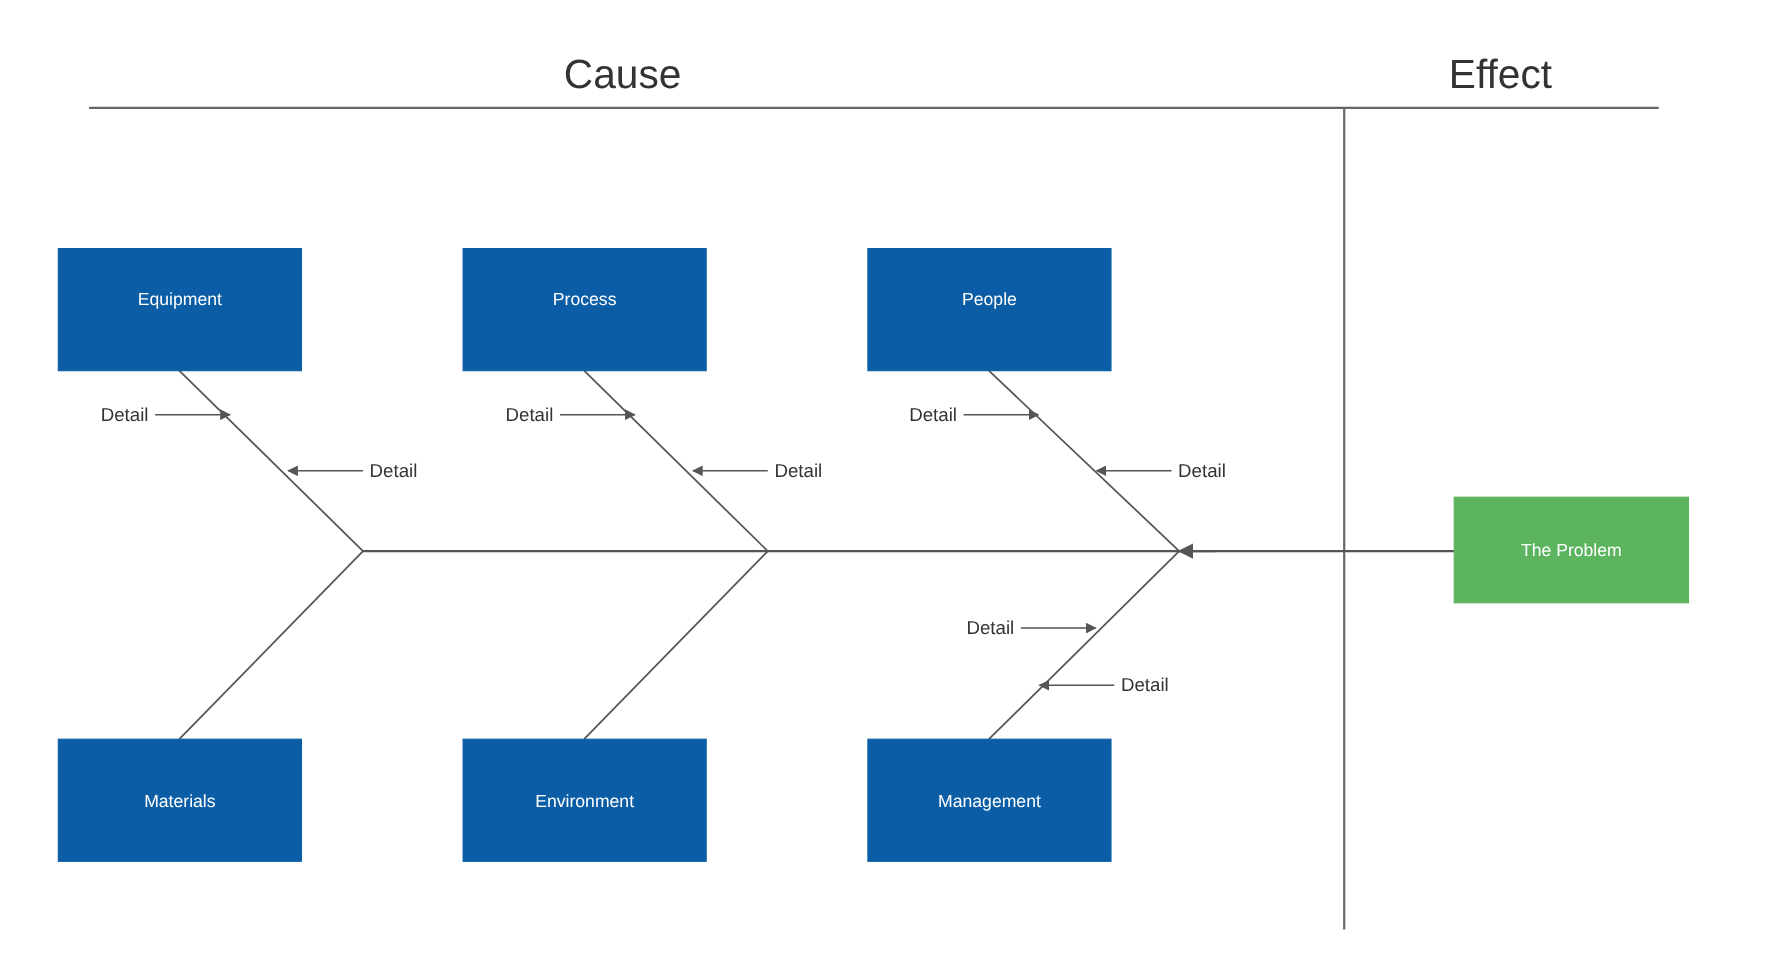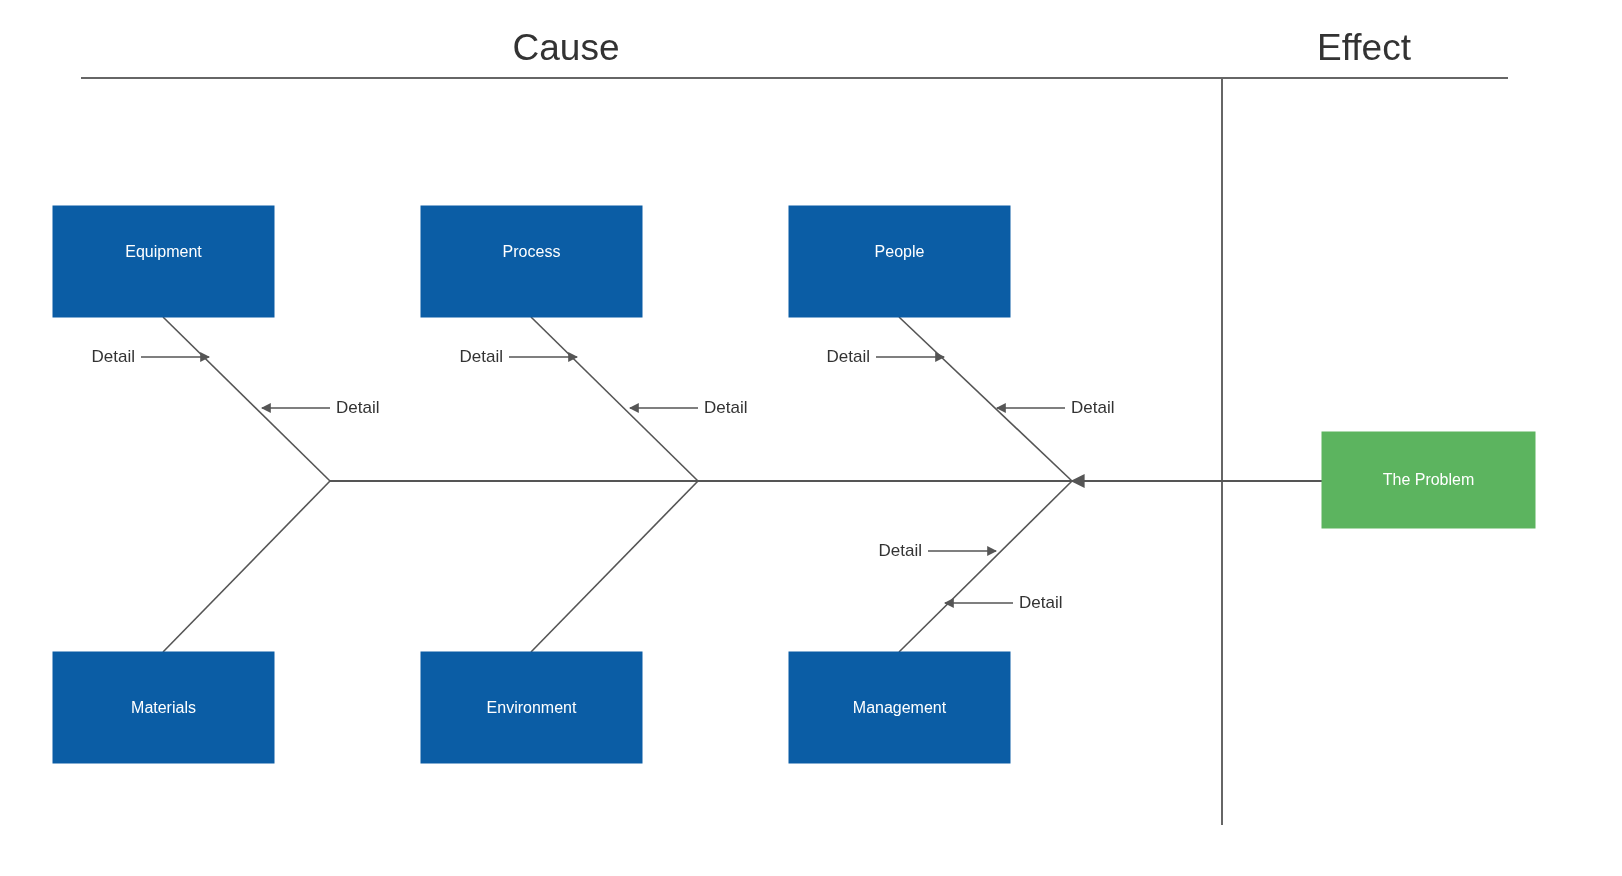--- a/index.html
+++ b/index.html
@@ -12,20 +12,21 @@
     width: 1622px;
     height: 876px;
     font-family: "Liberation Sans", sans-serif;
     overflow: hidden;
   }
   #diagram-root {
     position: relative;
     width: 1622px;
     height: 613px;
     background: #ffffff;
+    margin-top: 20px;
   }
   svg#fishbone {
     position: absolute;
     left: 0;
     top: 0;
     width: 1622px;
     height: 876px;
   }
   .section-header-text {
     font-family: "Liberation Sans", sans-serif;

